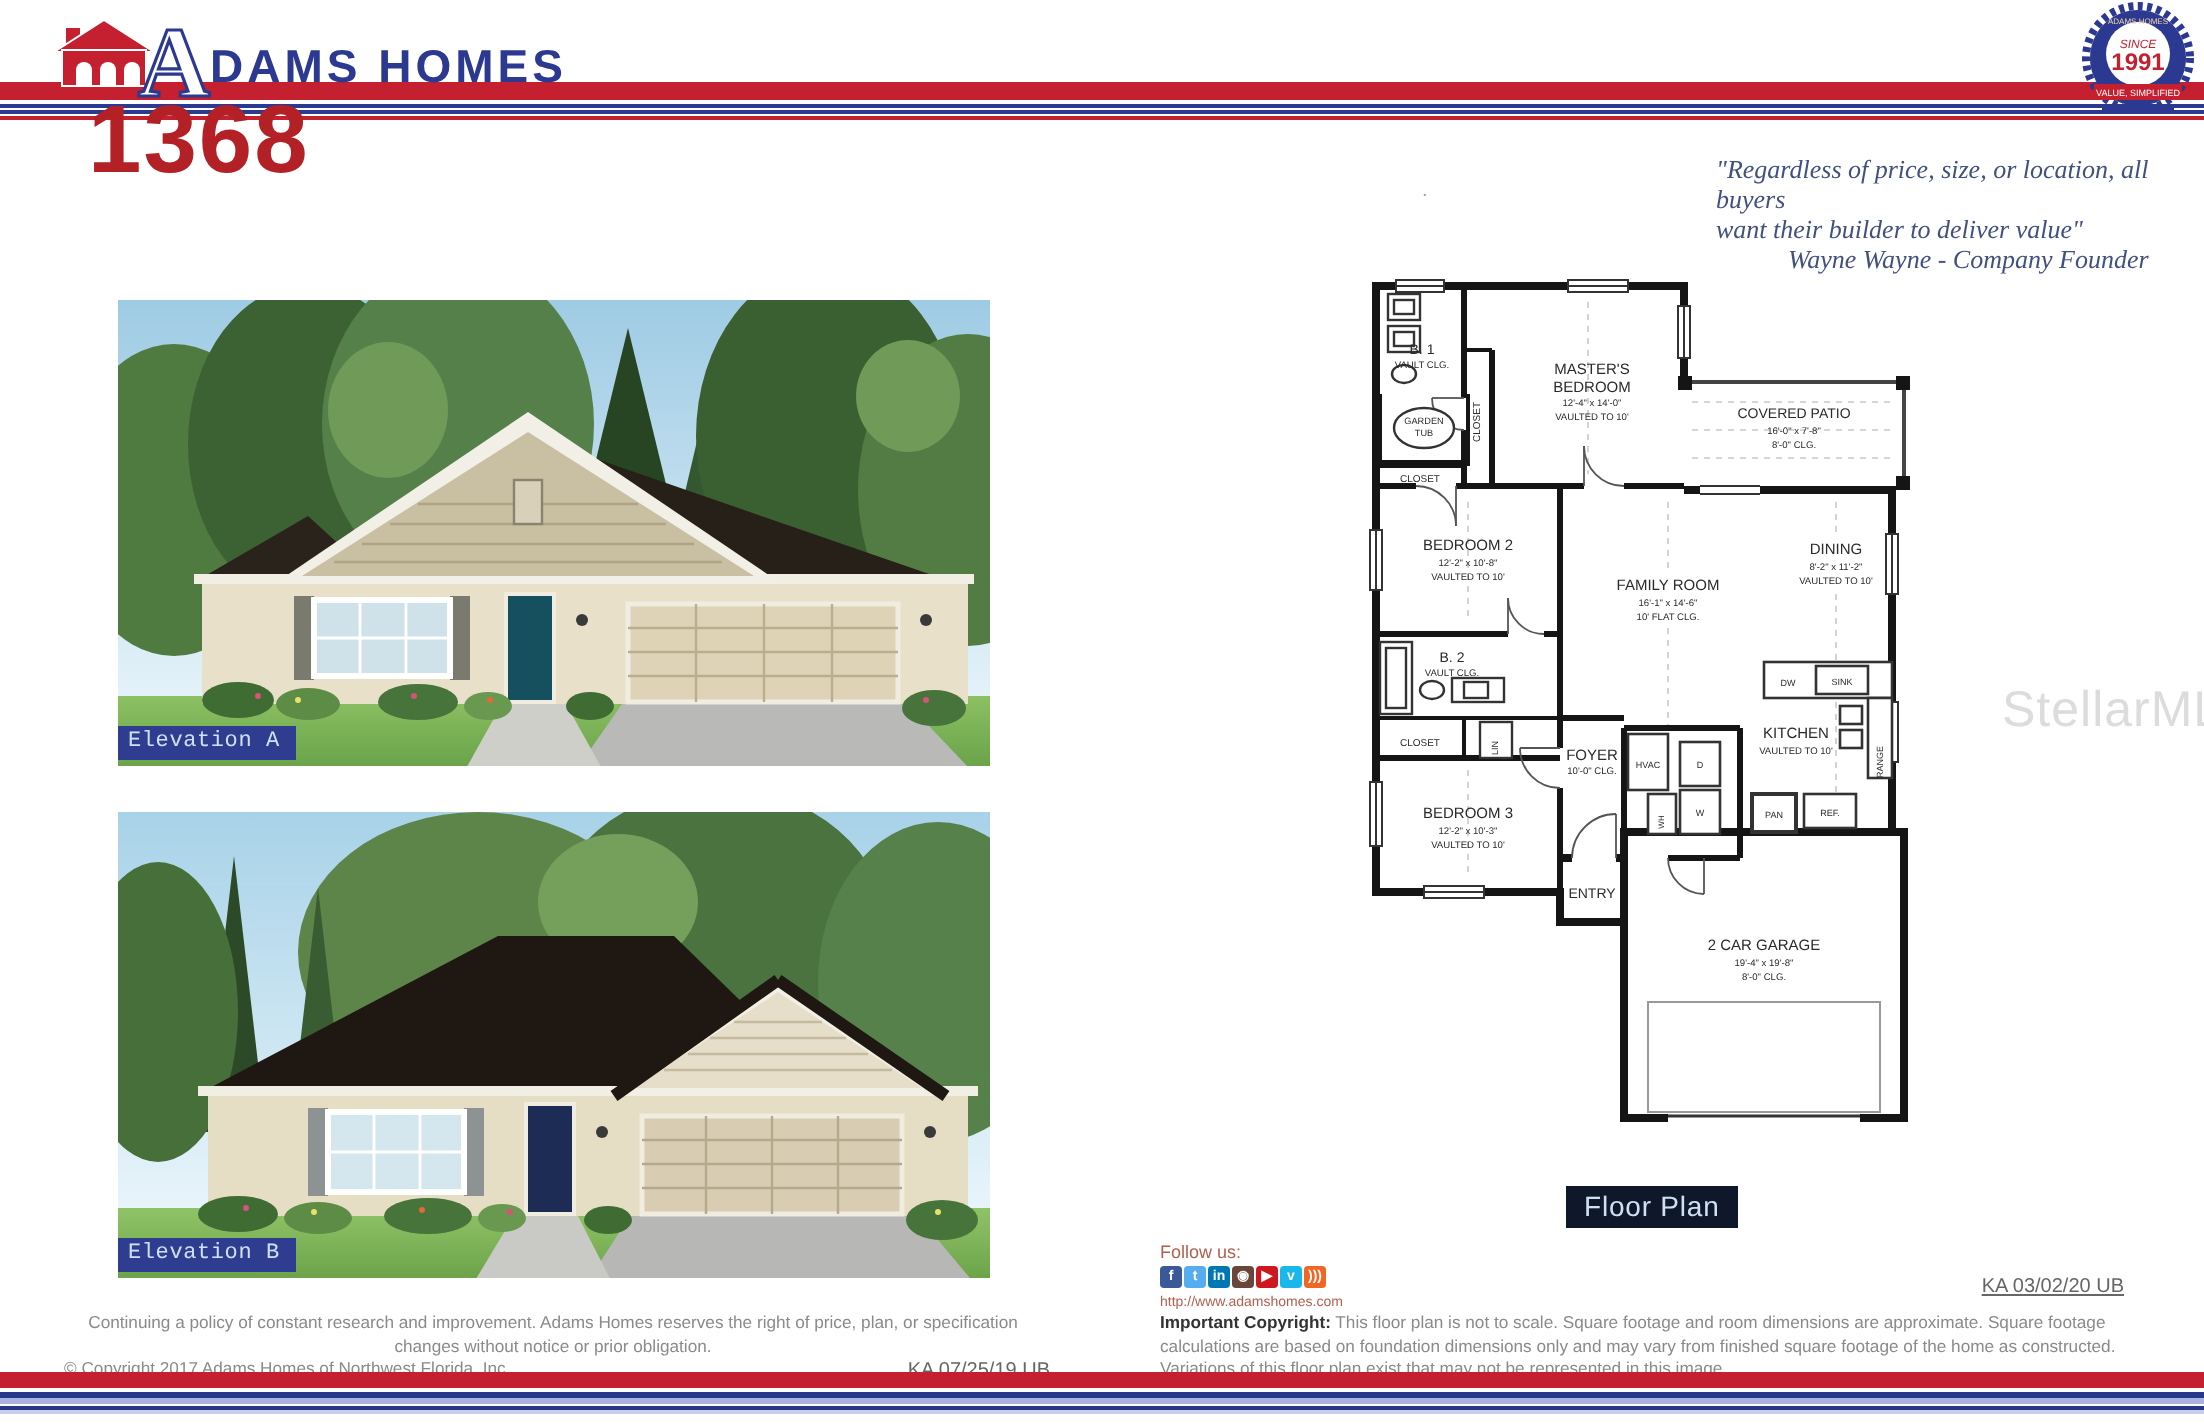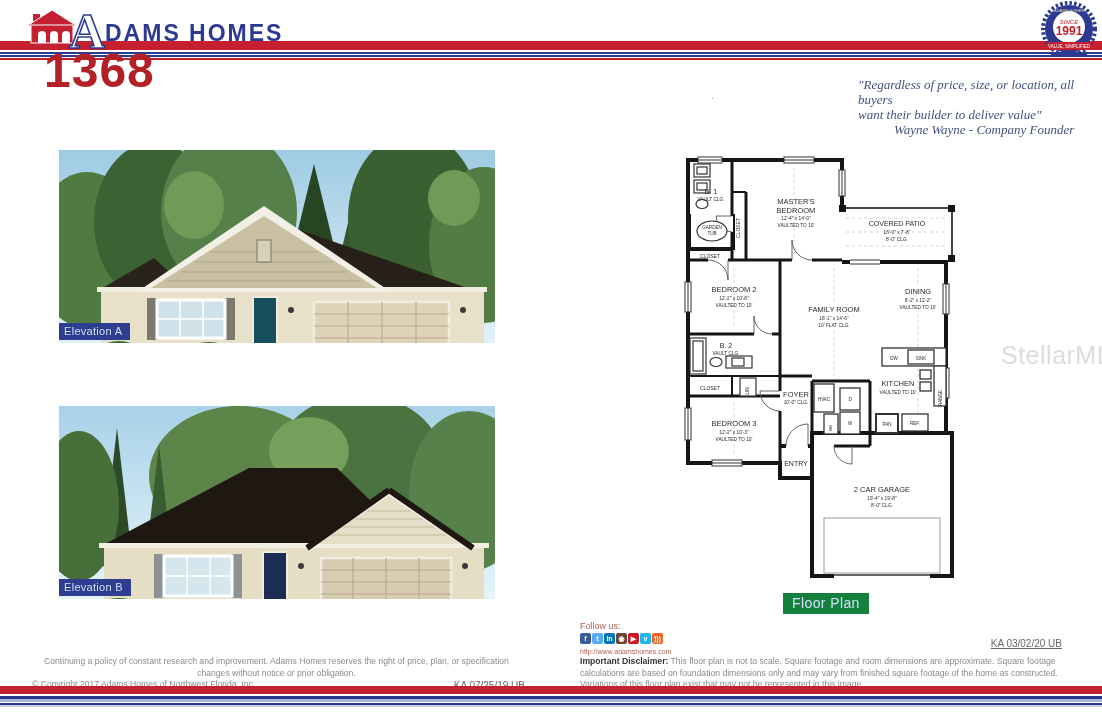--- a/index.html
+++ b/index.html
@@ -13,27 +13,27 @@
   .logo{position:absolute;left:25px;top:4px;z-index:5;}
   .badge{position:absolute;left:1041px;top:1px;z-index:6;}
   .title-block{position:absolute;left:44px;top:47px;}
   .model-number{font-size:48px;font-weight:bold;color:#b32026;letter-spacing:1px;line-height:1;}
   .specs{margin-top:3px;font-size:14px;color:#8d8d8d;line-height:1.18;letter-spacing:.4px;}
   .quote{position:absolute;left:858px;top:78px;font-family:"Liberation Serif",serif;
          font-style:italic;color:#41507f;font-size:13px;line-height:1.15;}
   .quote .q3{padding-left:36px;}
   .stray{position:absolute;left:711px;top:90px;color:#9aa0b5;font-size:10px;}
   
-  .elev{position:absolute;left:59px;width:436px;height:193px;overflow:hidden;}
+  .elev{position:absolute;left:59px;width:436px;height:233px;overflow:hidden;font-family:Liberation Mono, monospace;}
   #elevA{top:150px;} #elevB{top:406px;}
   .elev-label{position:absolute;left:0;bottom:3px;background:#2e3d8f;color:#cfe0f5;
               font-size:11px;padding:2px 8px 3px 5px;letter-spacing:.3px;}
   
-  .plan{position:absolute;left:684px;top:156px;width:276px;height:428px;}
-  .plan-label{position:absolute;left:783px;top:593px;background:#15803d;color:#cfe0f5;
+  .plan{position:absolute;left:684px;top:139px;width:276px;height:428px;}
+  .plan-label{position:absolute;left:783px;top:593px;background:#0f172a;color:#cfe0f5;
               font-size:14px;padding:2px 9px 3px 9px;letter-spacing:.4px;}
   .watermark{position:absolute;left:1001px;top:341px;font-size:25px;color:#dcdcdc;
              letter-spacing:.5px;text-shadow:0 0 1px #ffffff;}
   
   .follow{position:absolute;left:580px;top:621px;font-size:9px;color:#b06050;}
   .social-row{position:absolute;left:580px;top:633px;display:flex;gap:1px;}
   .social-row .icon{width:11px;height:11px;border-radius:2px;color:#fff;font-size:7px;
       font-weight:bold;display:flex;align-items:center;justify-content:center;line-height:1;}
   .site-url{position:absolute;left:580px;top:648px;font-size:7px;color:#b06050;}
   .right-code{position:absolute;left:940px;top:638px;width:122px;text-align:right;
@@ -475,21 +475,21 @@
   <span class="icon" style="background:#0077b5">in</span>
   <span class="icon" style="background:#6a4539">◉</span>
   <span class="icon" style="background:#cc181e">▶</span>
   <span class="icon" style="background:#1ab7ea">v</span>
   <span class="icon" style="background:#f26522">)))</span>
 </div>
 <div class="site-url">http://www.adamshomes.com</div>
 <div class="right-code">KA 03/02/20 UB</div>
 
 <div class="disclaimer">
-  <b>Important Disclaimer:</b><span> This floor plan is not to scale. Square footage and room dimensions are approximate. Square footage calculations are based on foundation dimensions only and may vary from finished square footage of the home as constructed. Variations of this floor plan exist that may not be represented in this image.</span>
+  <b>Important Copyright:</b><span> This floor plan is not to scale. Square footage and room dimensions are approximate. Square footage calculations are based on foundation dimensions only and may vary from finished square footage of the home as constructed. Variations of this floor plan exist that may not be represented in this image.</span>
 </div>
 
 <div class="footer-left">
   <div class="l1">Continuing a policy of constant research and improvement. Adams Homes reserves the right of price, plan, or specification changes without notice or prior obligation.</div>
   <div class="l2">
     <span>© Copyright 2017   Adams Homes of Northwest Florida, Inc.</span>
     <span class="kcode">KA 07/25/19 UB</span>
   </div>
 </div>
 

